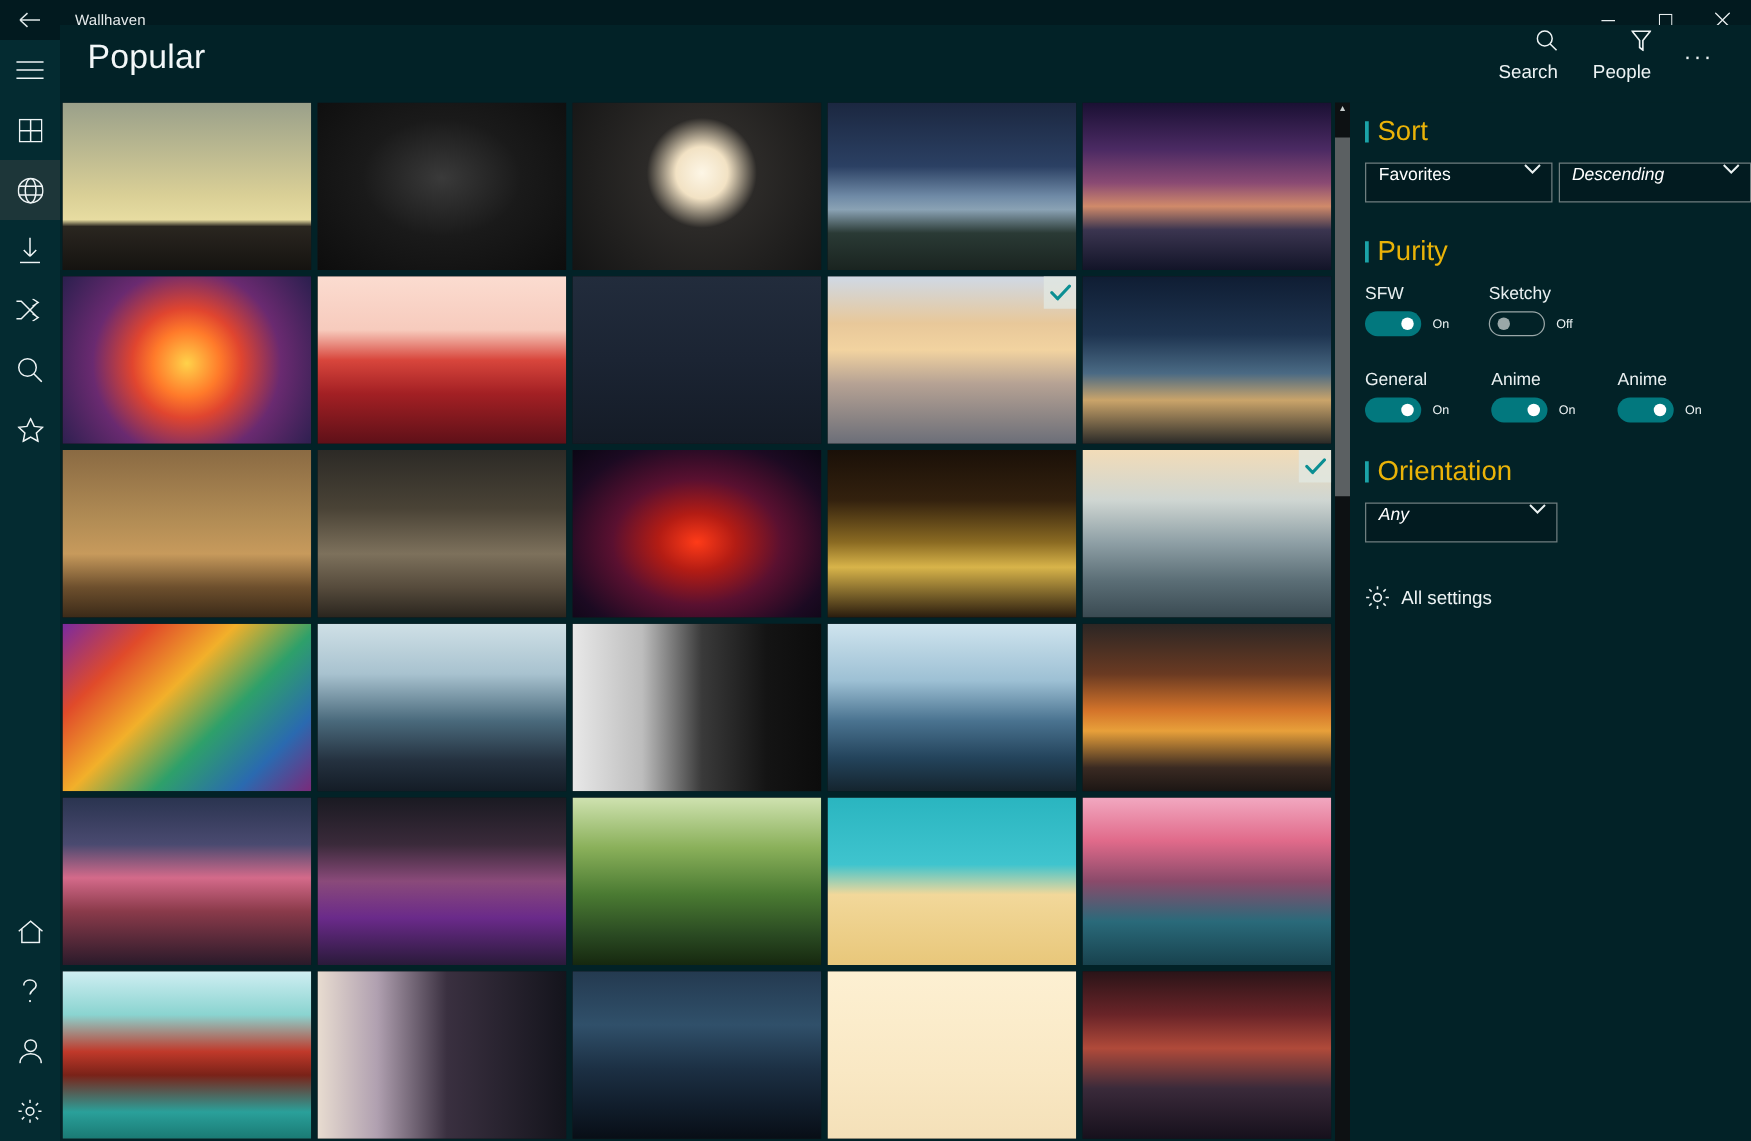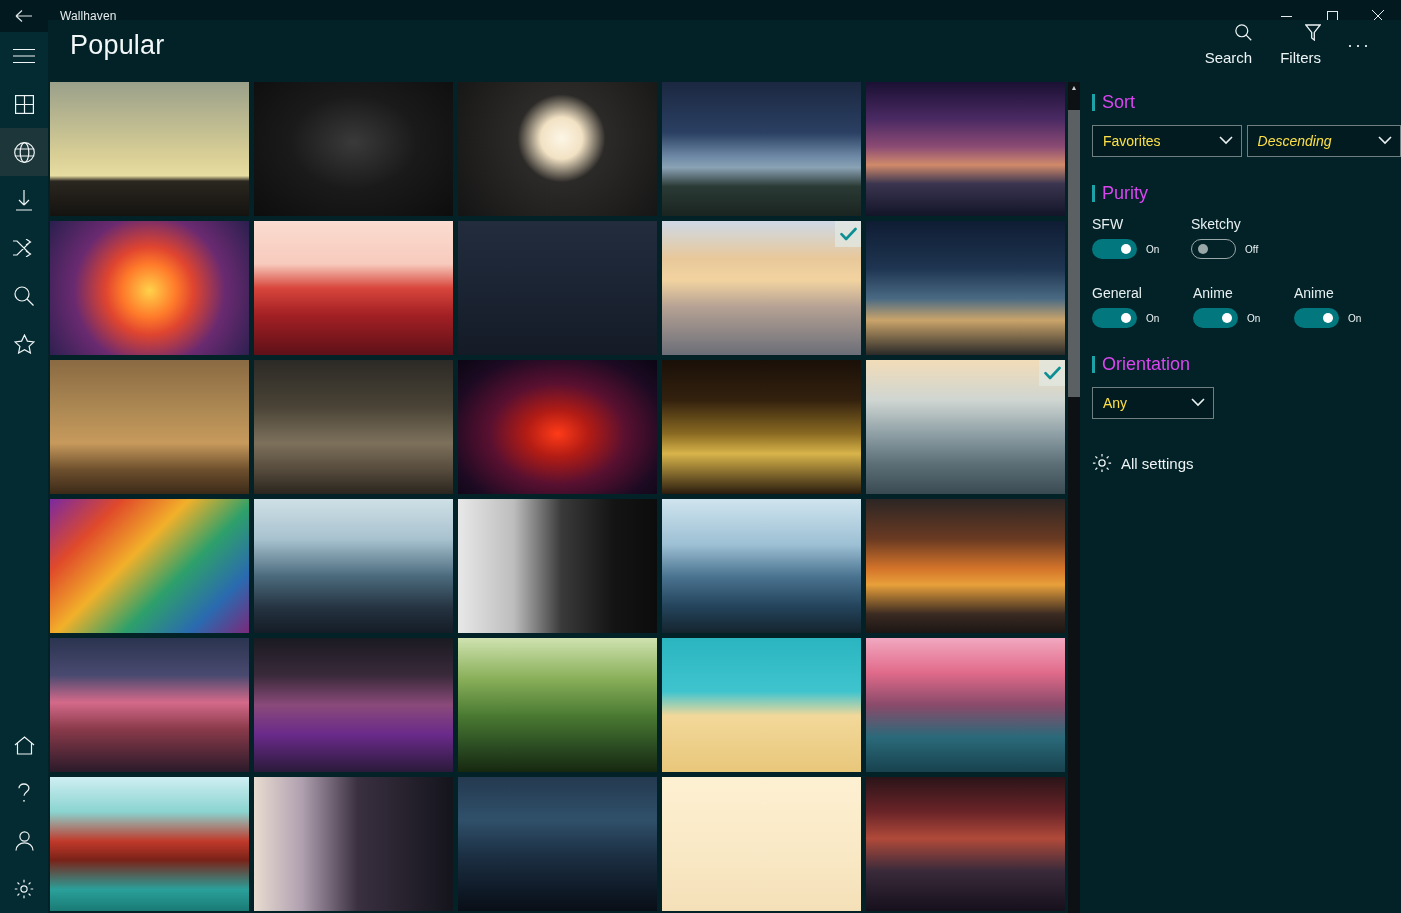--- a/index.html
+++ b/index.html
@@ -98,33 +98,33 @@
 
   
   #filters {
     position: absolute; left: 1080px; top: 82px; width: 321px; height: 831px;
     background: #022227; padding: 10px 0 0 12px; color: #eef4f5;
   }
   .sec-head {
     display: flex; align-items: center; margin-bottom: 12px;
   }
   .sec-bar { width: 3px; height: 17px; background: #1ba3a8; margin-right: 7px; }
-  .sec-title { font-size: 18px; font-weight: 300; color: #d946ef; }
+  .sec-title { font-size: 22px; font-weight: 300; color: #eab308; }
 
   .row { display: flex; }
   .combo {
     height: 32px; border: 1px solid #6f7f80; background: #021b20;
-    display: flex; align-items: center; padding: 0 8px 0 10px;
-    color: #fde047; font-size: 14px;
+    display: flex; align-items: flex-start; padding: 0 8px 0 10px;
+    color: #ffffff; font-size: 14px;
   }
   .combo .cval { flex: 1 1 auto; }
   .combo .chev { color: #eaf1f1; font-size: 11px; margin-left: 6px; }
   #sort-field { width: 150px; }
   #sort-order { width: 155px; margin-left: 5px; font-style: italic; }
-  #orient-field { width: 122px; }
+  #orient-field { width: 154px; font-style: italic; }
 
   .toggle-group { display: flex; }
   .toggle-cell { width: 99px; }
   .toggle-cell.wide { width: 101px; }
   .tg-label { font-size: 14px; color: #e9f0f1; margin-bottom: 7px; display:block; }
   .tg-row { display: flex; align-items: center; }
   .switch {
     width: 45px; height: 20px; border-radius: 10px; position: relative; flex: none;
   }
   .switch.on { background: #02787e; }
@@ -270,21 +270,21 @@
           </svg>
         </span>
         <span>Search</span>
       </div>
       <div class="cmd-btn">
         <span>
           <svg width="16" height="17" viewBox="0 0 16 17" fill="none" stroke="currentColor" stroke-width="1.3">
             <path d="M0.8 1h14.4L9.3 8.4V16L6.7 14V8.4z"></path>
           </svg>
         </span>
-        <span>Filters</span>
+        <span>People</span>
       </div>
       <div class="cmd-btn" id="more-btn">
         <span>···</span>
       </div>
     </div>
   </div>
 
   <div id="grid-area">
     <div id="grid">
         <div class="tile" title="hazy golden sunset over dark mountain ridge">

